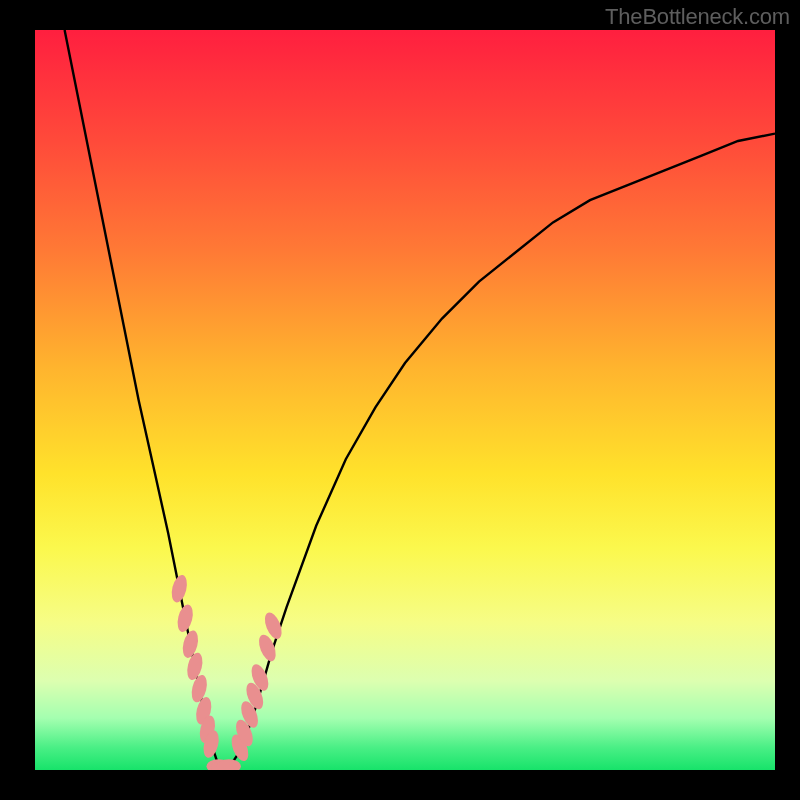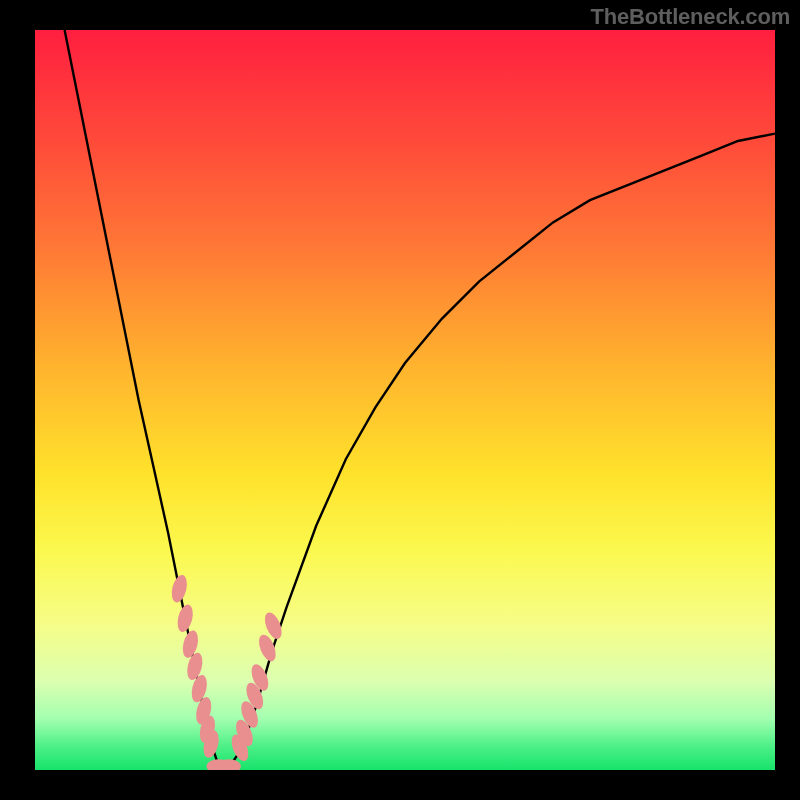--- a/index.html
+++ b/index.html
@@ -54,21 +54,21 @@
     top: 0;
     width: 100%;
     height: 100%;
   }
   .watermark {
     position: absolute;
     top: 4px;
     right: 10px;
     color: #5e5e5e;
     font-size: 22px;
-    font-weight: 700;
+    font-weight: 400;
     letter-spacing: -0.2px;
     user-select: none;
   }
 </style>
 </head>
 <body>
 
 <div class="frame">
 
   <div class="plot-area">

